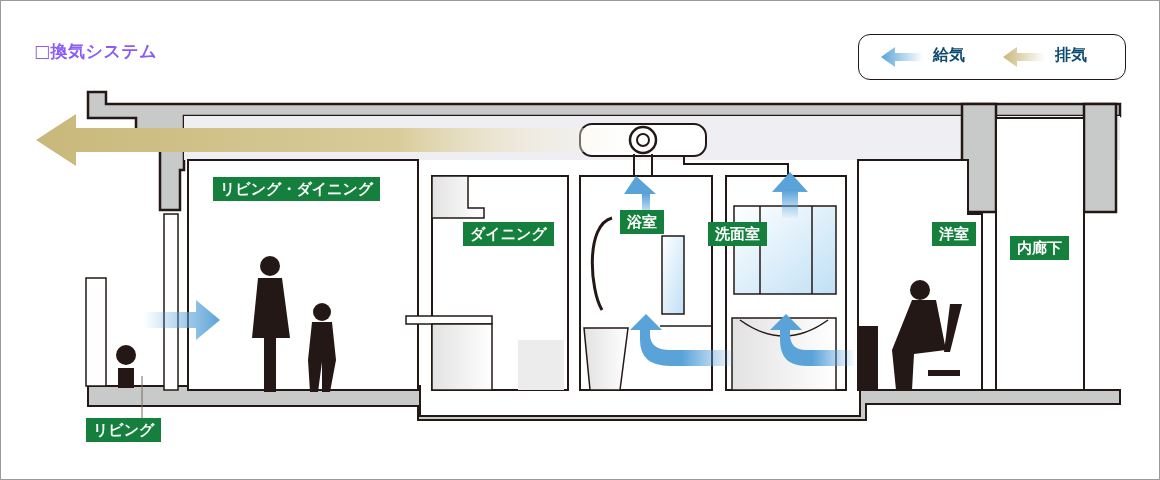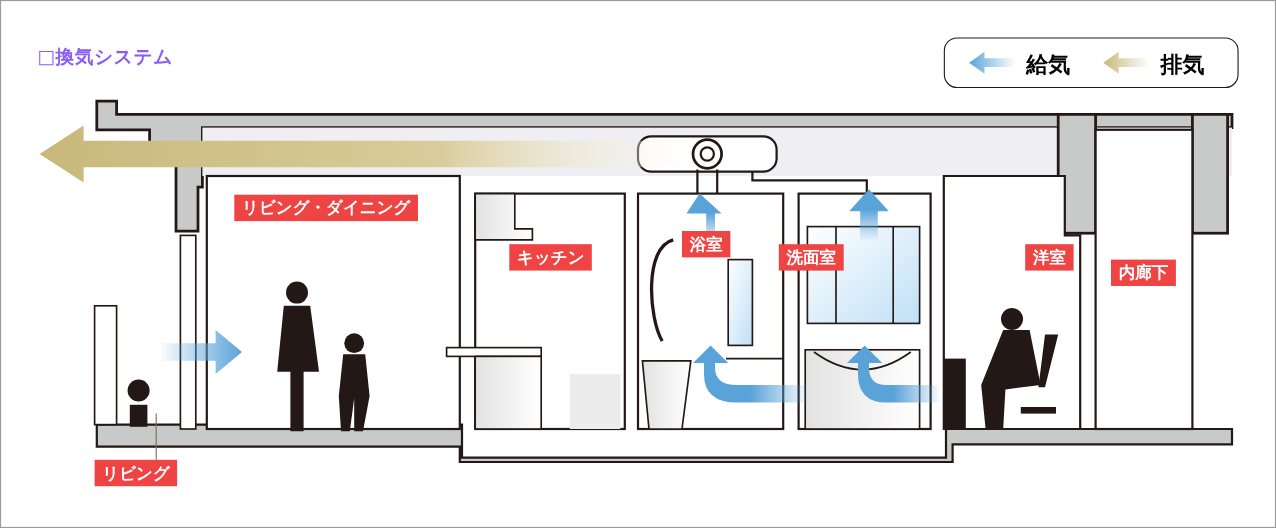--- a/index.html
+++ b/index.html
@@ -1,21 +1,21 @@
 <!DOCTYPE html>
 <html><head>
 <meta charset="utf-8">
 <style>
   html, body { margin: 0; padding: 0; background: #ffffff; }
   body { width: 1160px; height: 480px; position: relative; overflow: hidden; font-family: "DejaVu Sans", sans-serif; }
   .frame { position: absolute; left: 0; top: 0; width: 1158px; height: 478px; border: 1px solid #9a9a9a; }
   .title { position: absolute; left: 34px; top: 40px; font-size: 17px; font-weight: bold; color: #8b5cf6; letter-spacing: 0.5px; }
   .legend { position: absolute; left: 858px; top: 34px; width: 266px; height: 44px; border: 1.5px solid #231815; border-radius: 12px; background: #fff; }
-  .legend .lbl { position: absolute; top: 10px; font-size: 20px; font-weight: bold; color: #000000; }
-  .room-label { position: absolute; background: #ef4444; color: #fff; font-size: 15px; font-weight: bold; padding: 3px 7px; line-height: 18px; white-space: nowrap; text-align: right; }
+  .legend .lbl { position: absolute; top: 10px; font-size: 16px; font-weight: bold; color: #0c4a6e; }
+  .room-label { position: absolute; background: #15803d; color: #fff; font-size: 15px; font-weight: bold; padding: 3px 7px; line-height: 18px; white-space: nowrap; text-align: right; }
   svg.diagram { position: absolute; left: 0; top: 0; }
 </style>
 </head>
 <body>
 
 <div class="frame"></div>
 
 <div class="title">□換気システム</div>
 
 <div class="legend">
@@ -132,18 +132,18 @@
   <circle cx="643" cy="140" r="6" fill="#fff" stroke="#231815" stroke-width="2"></circle>
 
   <polygon points="144,312 196,312 196,300 220,320 196,340 196,328 144,328" fill="url(#blueH)"></polygon>
   <polygon points="636,176 656,194 650,194 650,220 642,220 642,194 624,194" fill="url(#blueUp)"></polygon>
   <polygon points="790,172 808,192 798,192 798,218 782,218 782,192 772,192" fill="url(#blueUp)"></polygon>
   <path d="M734,350 L670,350 Q650,350 650,334 L650,330 L662,330 L646,314 L630,330 L640,330 L640,340 Q640,366 670,366 L734,366 Z" fill="url(#blueTurn)"></path>
   <path d="M854,350 L806,350 Q790,350 790,334 L790,330 L802,330 L786,314 L770,330 L780,330 L780,340 Q780,366 806,366 L854,366 Z" fill="url(#blueTurn)"></path>
 </svg>
 
 <div class="room-label" style="left:213px;top:177px">リビング・ダイニング</div>
-<div class="room-label" style="left:463px;top:222px">キッチン</div>
+<div class="room-label" style="left:463px;top:222px">ダイニング</div>
 <div class="room-label" style="left:620px;top:210px">浴室</div>
 <div class="room-label" style="left:708px;top:222px">洗面室</div>
 <div class="room-label" style="left:932px;top:222px">洋室</div>
 <div class="room-label" style="left:1010px;top:236px">内廊下</div>
 <div class="room-label" style="left:86px;top:418px">リビング</div>
 
 </body></html>

